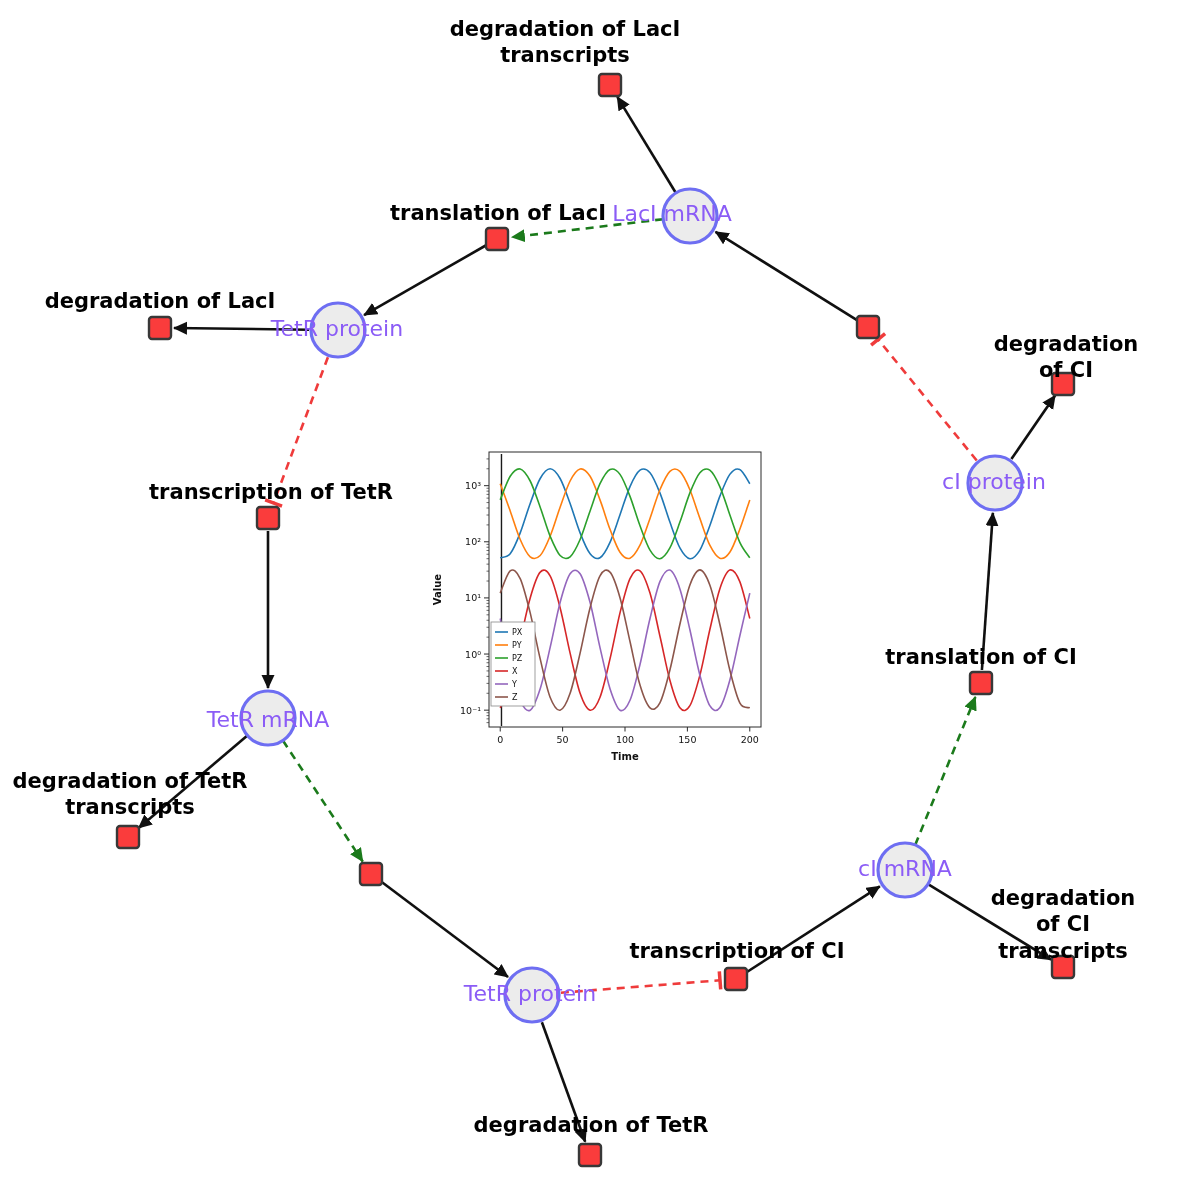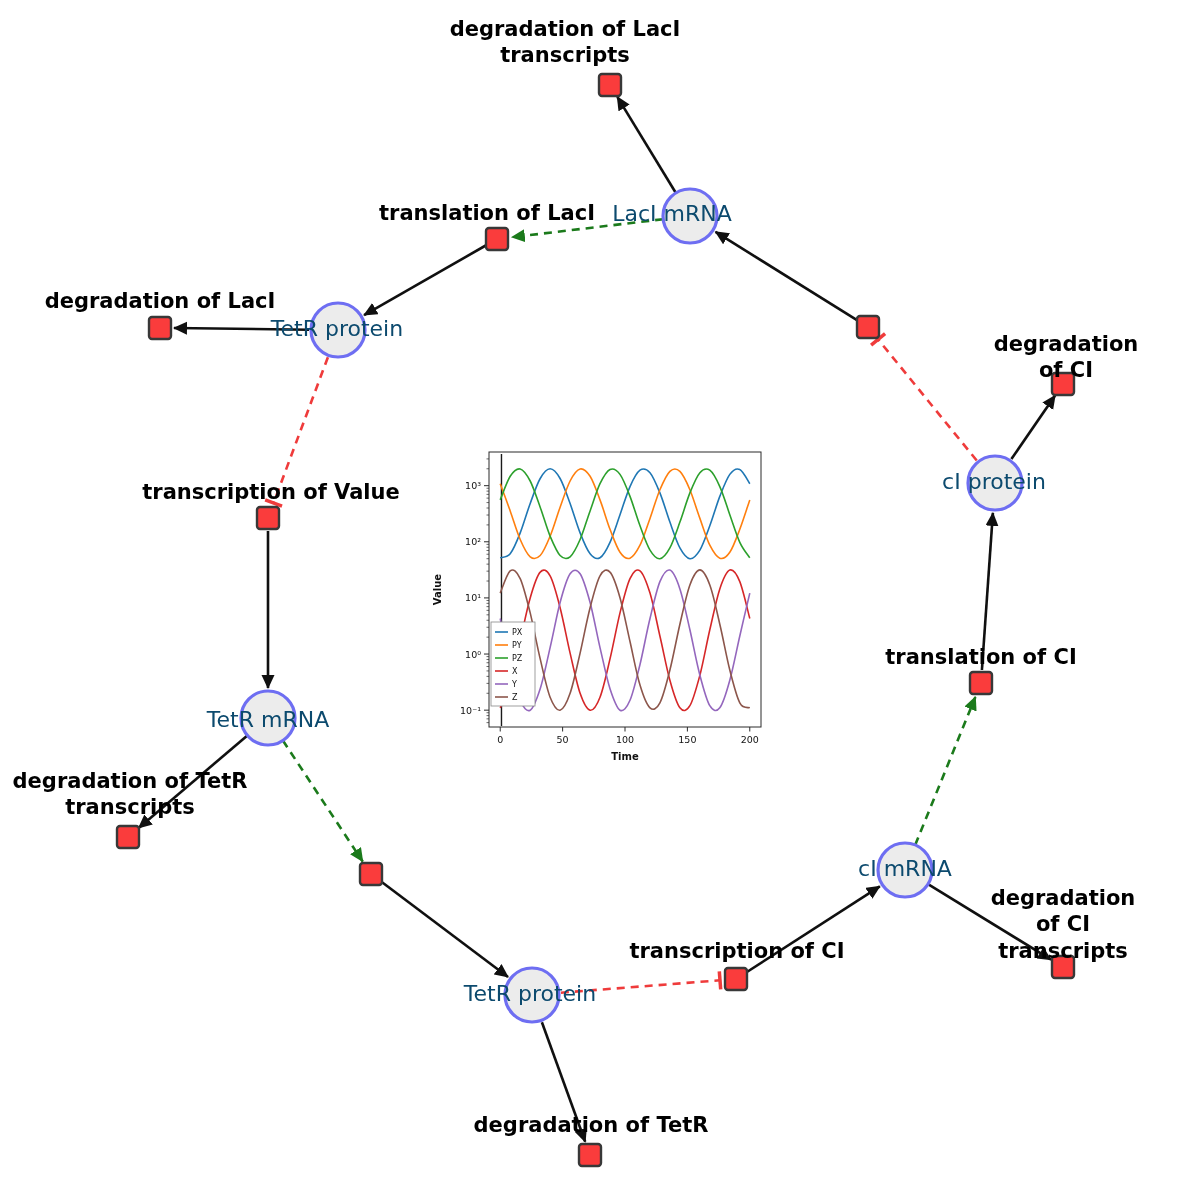--- a/index.html
+++ b/index.html
@@ -2,21 +2,21 @@
 <html style="--species-fill: #ececec; --species-stroke: #6e6ef2; --reaction-fill: #fa3c3c; --reaction-stroke: #383838; --edge: #101010; --act: #1b7a1b; --inh: #ef3b3b;"><head>
 <meta charset="utf-8">
 <style>
   html,body{margin:0;padding:0;background:#fff;}
   .canvas{position:relative;width:1189px;height:1200px;background:#fff;
           font-family:"DejaVu Sans",sans-serif;overflow:hidden;}
   .net{position:absolute;left:0;top:0;}
   .lbl{position:absolute;transform:translate(-50%,-50%);text-align:center;
        white-space:pre-line;line-height:1.25;}
   .rlabel{font-weight:700;font-size:21px;color:#000;}
-  .slabel{font-weight:400;font-size:22px;color:#0c4a6e;}
+  .slabel{font-weight:400;font-size:22px;color:#8b5cf6;}
   .species-circle{fill:var(--species-fill);stroke:var(--species-stroke);stroke-width:3.2;}
   .reaction-rect{fill:var(--reaction-fill);stroke:var(--reaction-stroke);stroke-width:2.4;}
   .edge-black{stroke:var(--edge);stroke-width:2.6;fill:none;}
   .edge-green{stroke:var(--act);stroke-width:2.6;fill:none;stroke-dasharray:8 6;}
   .edge-red{stroke:var(--inh);stroke-width:2.6;fill:none;stroke-dasharray:8 6;}
   .mk-black{fill:var(--edge);}
   .mk-green{fill:var(--act);}
   .mk-red{stroke:var(--inh);fill:none;stroke-width:3.5;}
   .inset{position:absolute;left:425px;top:440px;width:345px;height:322px;background:#fff;}
   .inset svg text{fill:#111;font-family:"DejaVu Sans",sans-serif;}
@@ -80,24 +80,24 @@
       <circle class="species-circle" cx="338" cy="330" r="27"></circle>
       <circle class="species-circle" cx="268" cy="718" r="27"></circle>
       <circle class="species-circle" cx="532" cy="995" r="27"></circle>
       <circle class="species-circle" cx="905" cy="870" r="27"></circle>
       <circle class="species-circle" cx="995" cy="483" r="27"></circle>
     </g>
   </svg>
 
   <div class="lbl rlabel" style="left:565px;top:42px">degradation of LacI
 transcripts</div>
-  <div class="lbl rlabel" style="left:487px;top:213px">translation of LacI</div>
+  <div class="lbl rlabel" style="left:498px;top:213px">translation of LacI</div>
   <div class="lbl rlabel" style="left:160px;top:301px">degradation of LacI</div>
   <div class="lbl rlabel" style="left:1066px;top:357px">degradation of CI</div>
-  <div class="lbl rlabel" style="left:271px;top:492px">transcription of Value</div>
+  <div class="lbl rlabel" style="left:271px;top:492px">transcription of TetR</div>
   <div class="lbl rlabel" style="left:981px;top:657px">translation of CI</div>
   <div class="lbl rlabel" style="left:130px;top:794px">degradation of TetR
 transcripts</div>
   <div class="lbl rlabel" style="left:737px;top:951px">transcription of CI</div>
   <div class="lbl rlabel" style="left:1063px;top:924px">degradation of CI
 transcripts</div>
   <div class="lbl rlabel" style="left:591px;top:1125px">degradation of TetR</div>
 
   <div class="lbl slabel" style="left:672px;top:214px">LacI mRNA</div>
   <div class="lbl slabel" style="left:337px;top:329px">TetR protein</div>

